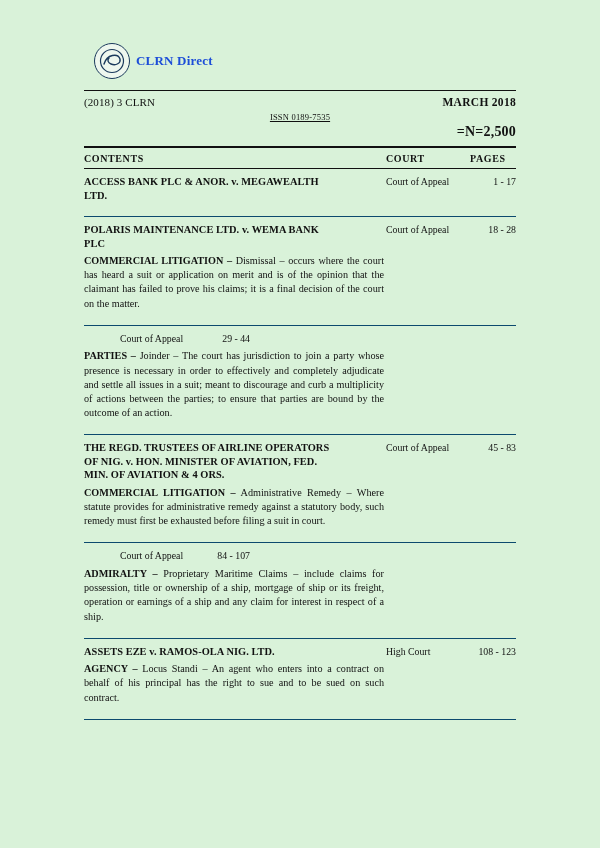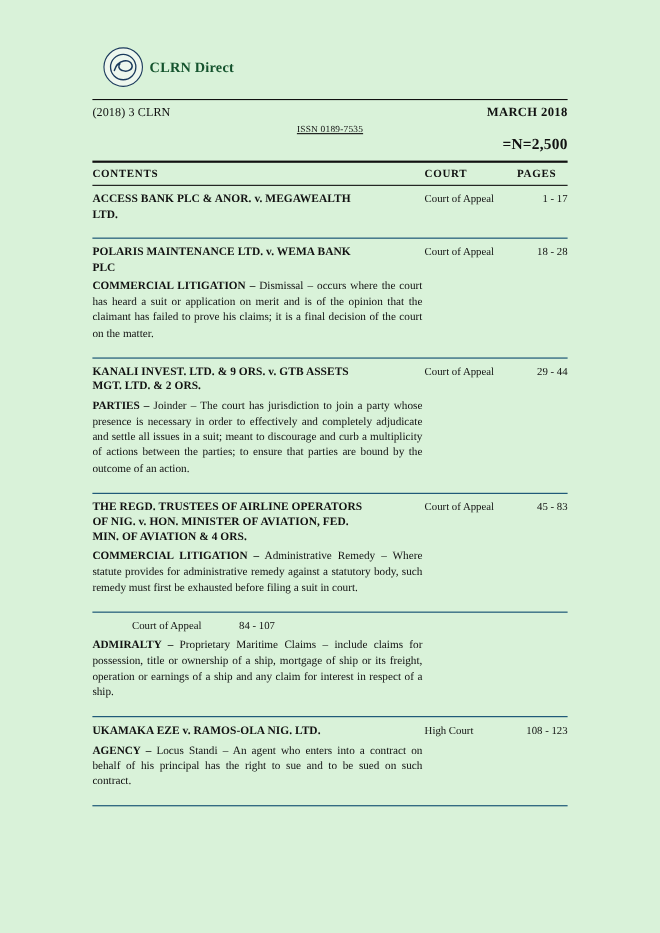--- a/index.html
+++ b/index.html
@@ -41,21 +41,21 @@
     align-items: center;
     justify-content: center;
     flex: none;
   }
   .logo-mark svg { display: block; }
   .logo-text {
     font-family: "Liberation Serif", serif;
     font-weight: bold;
     font-size: 13px;
     letter-spacing: 0.2px;
-    color: #14532d;
+    color: #1d4ed8;
   }
 
   
   .header-rule-top {
     border-top: 1px solid #111;
     margin-top: 8px;
   }
   .header-row {
     display: flex;
     justify-content: space-between;
@@ -217,21 +217,20 @@
       <div class="entry-top">
         <span class="case-title">POLARIS MAINTENANCE LTD. v. WEMA BANK PLC</span>
         <span class="case-court">Court of Appeal</span>
         <span class="case-pages">18 - 28</span>
       </div>
       <div class="case-body"><span class="topic">COMMERCIAL LITIGATION –</span><span> Dismissal – occurs where the court has heard a suit or application on merit and is of the opinion that the claimant has failed to prove his claims; it is a final decision of the court on the matter.</span></div>
     </div>
 
     <div class="entry">
       <div class="entry-top">
-        <span class="case-title">KANALI INVEST. LTD. &amp; 9 ORS. v. GTB ASSETS MGT. LTD. &amp; 2 ORS.</span>
         <span class="case-court">Court of Appeal</span>
         <span class="case-pages">29 - 44</span>
       </div>
       <div class="case-body"><span class="topic">PARTIES –</span><span> Joinder – The court has jurisdiction to join a party whose presence is necessary in order to effectively and completely adjudicate and settle all issues in a suit; meant to discourage and curb a multiplicity of actions between the parties; to ensure that parties are bound by the outcome of an action.</span></div>
     </div>
 
     <div class="entry">
       <div class="entry-top">
         <span class="case-title">THE REGD. TRUSTEES OF AIRLINE OPERATORS OF NIG. v. HON. MINISTER OF AVIATION, FED. MIN. OF AVIATION &amp; 4 ORS.</span>
         <span class="case-court">Court of Appeal</span>
@@ -243,21 +242,21 @@
     <div class="entry">
       <div class="entry-top">
         <span class="case-court">Court of Appeal</span>
         <span class="case-pages">84 - 107</span>
       </div>
       <div class="case-body"><span class="topic">ADMIRALTY –</span><span> Proprietary Maritime Claims – include claims for possession, title or ownership of a ship, mortgage of ship or its freight, operation or earnings of a ship and any claim for interest in respect of a ship.</span></div>
     </div>
 
     <div class="entry">
       <div class="entry-top">
-        <span class="case-title">UKAMAKA EZE v. RAMOS-OLA NIG. LTD.</span>
+        <span class="case-title">ASSETS EZE v. RAMOS-OLA NIG. LTD.</span>
         <span class="case-court">High Court</span>
         <span class="case-pages">108 - 123</span>
       </div>
       <div class="case-body"><span class="topic">AGENCY –</span><span> Locus Standi – An agent who enters into a contract on behalf of his principal has the right to sue and to be sued on such contract.</span></div>
     </div>
 
   </div>
 </div>
 
 </body></html>

